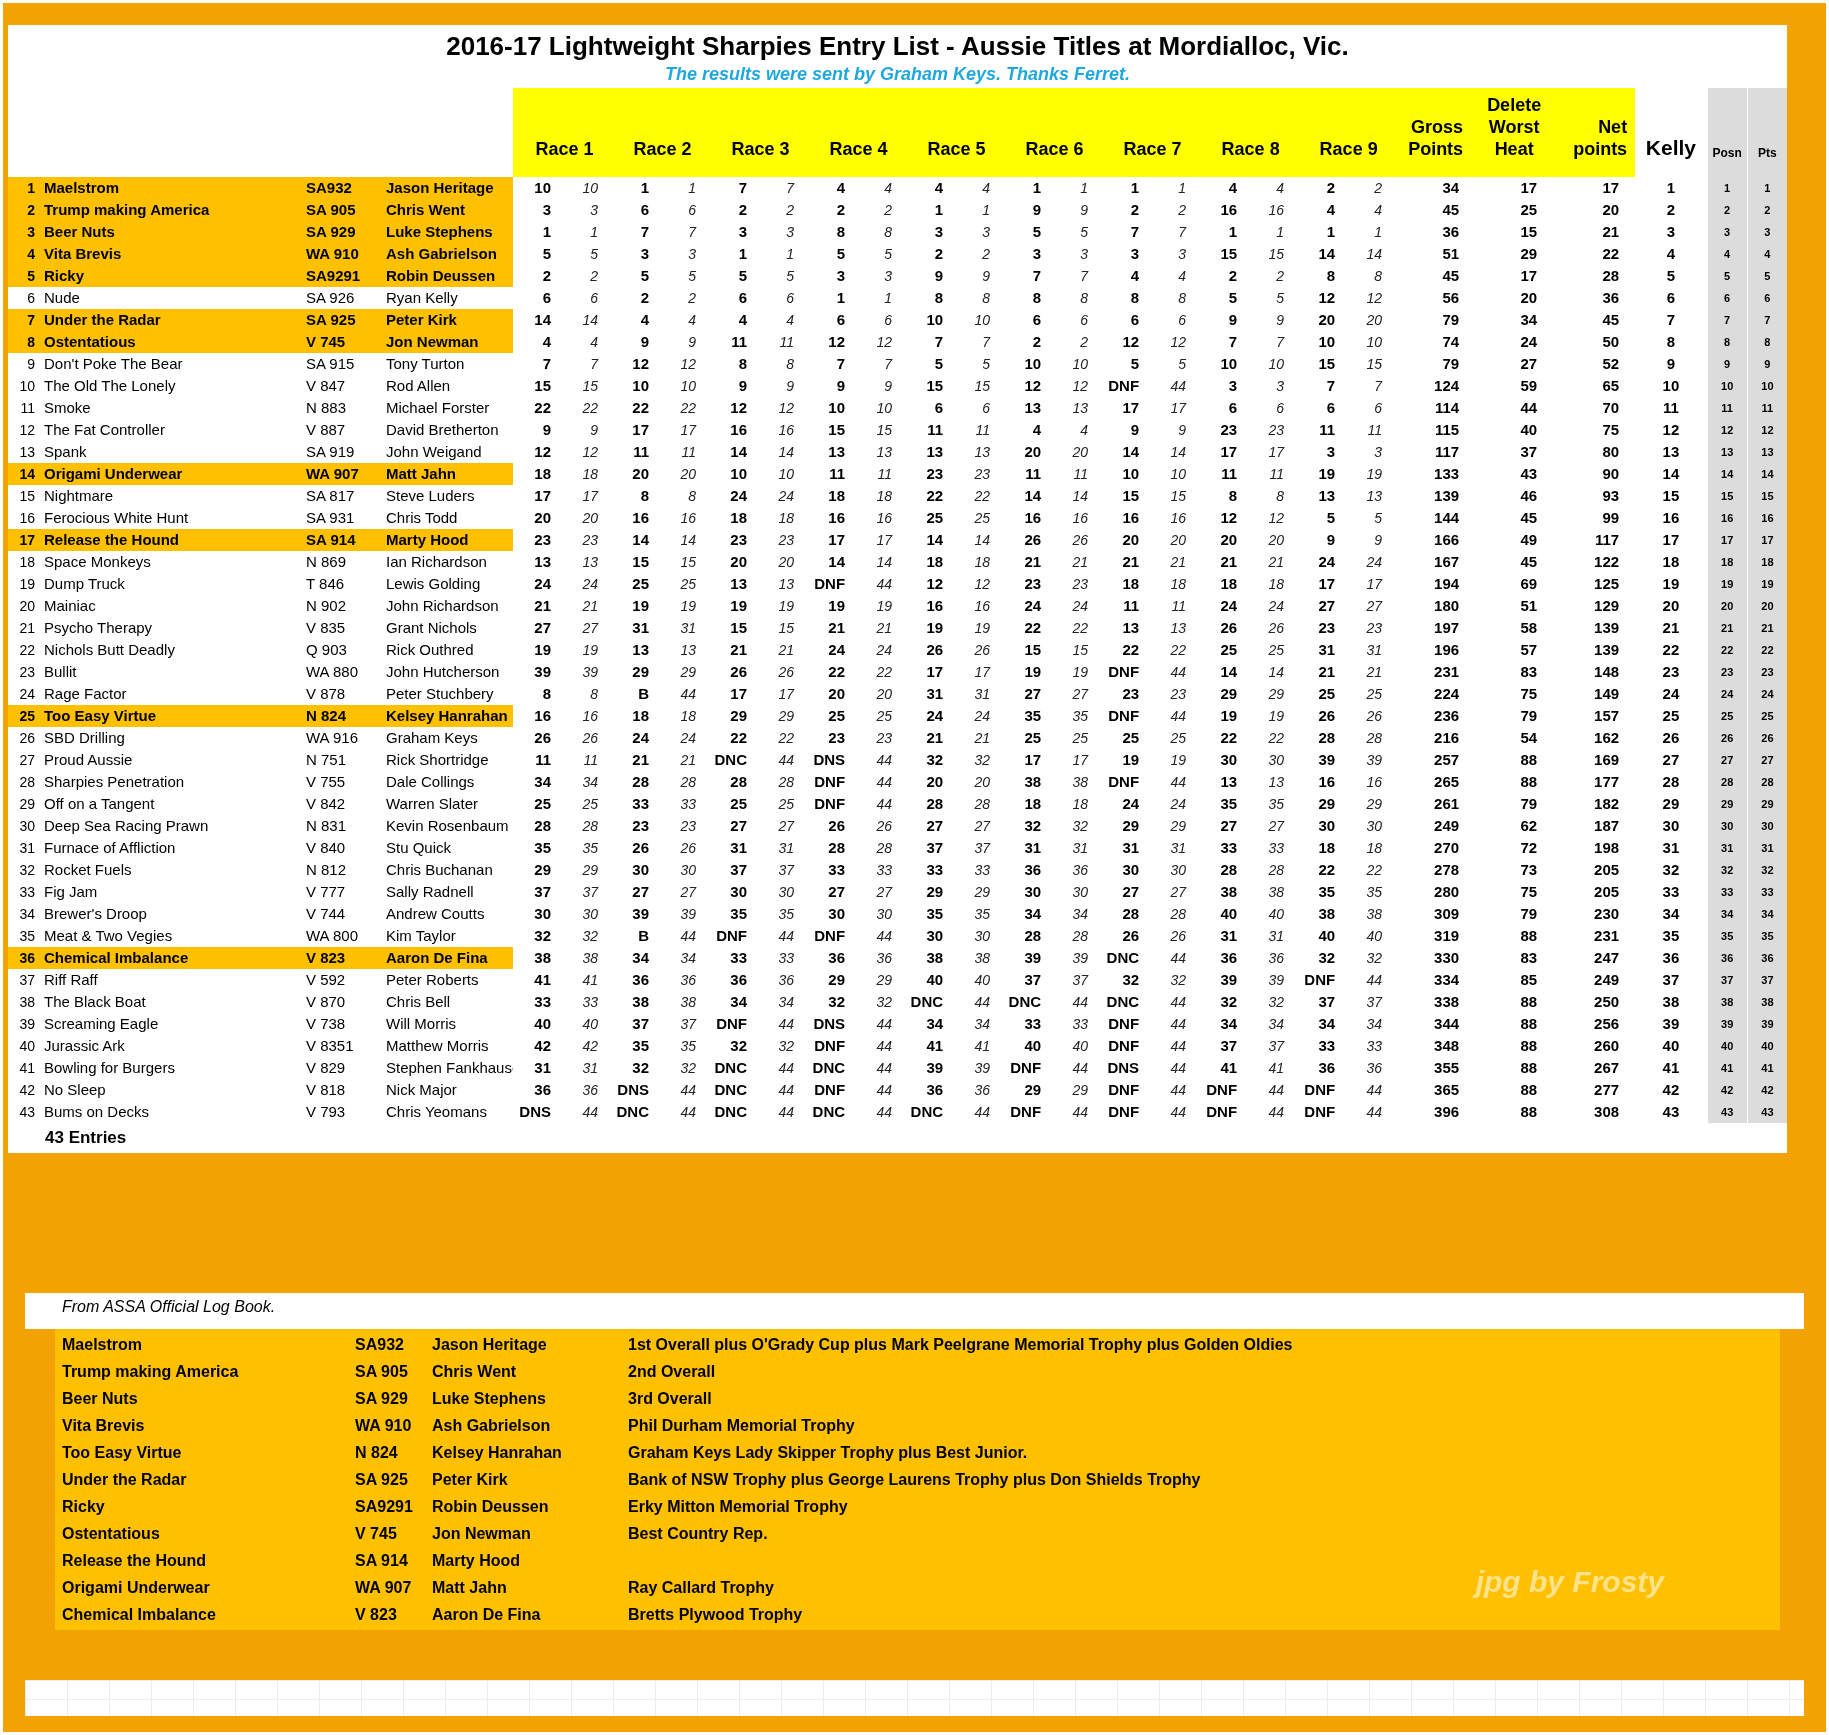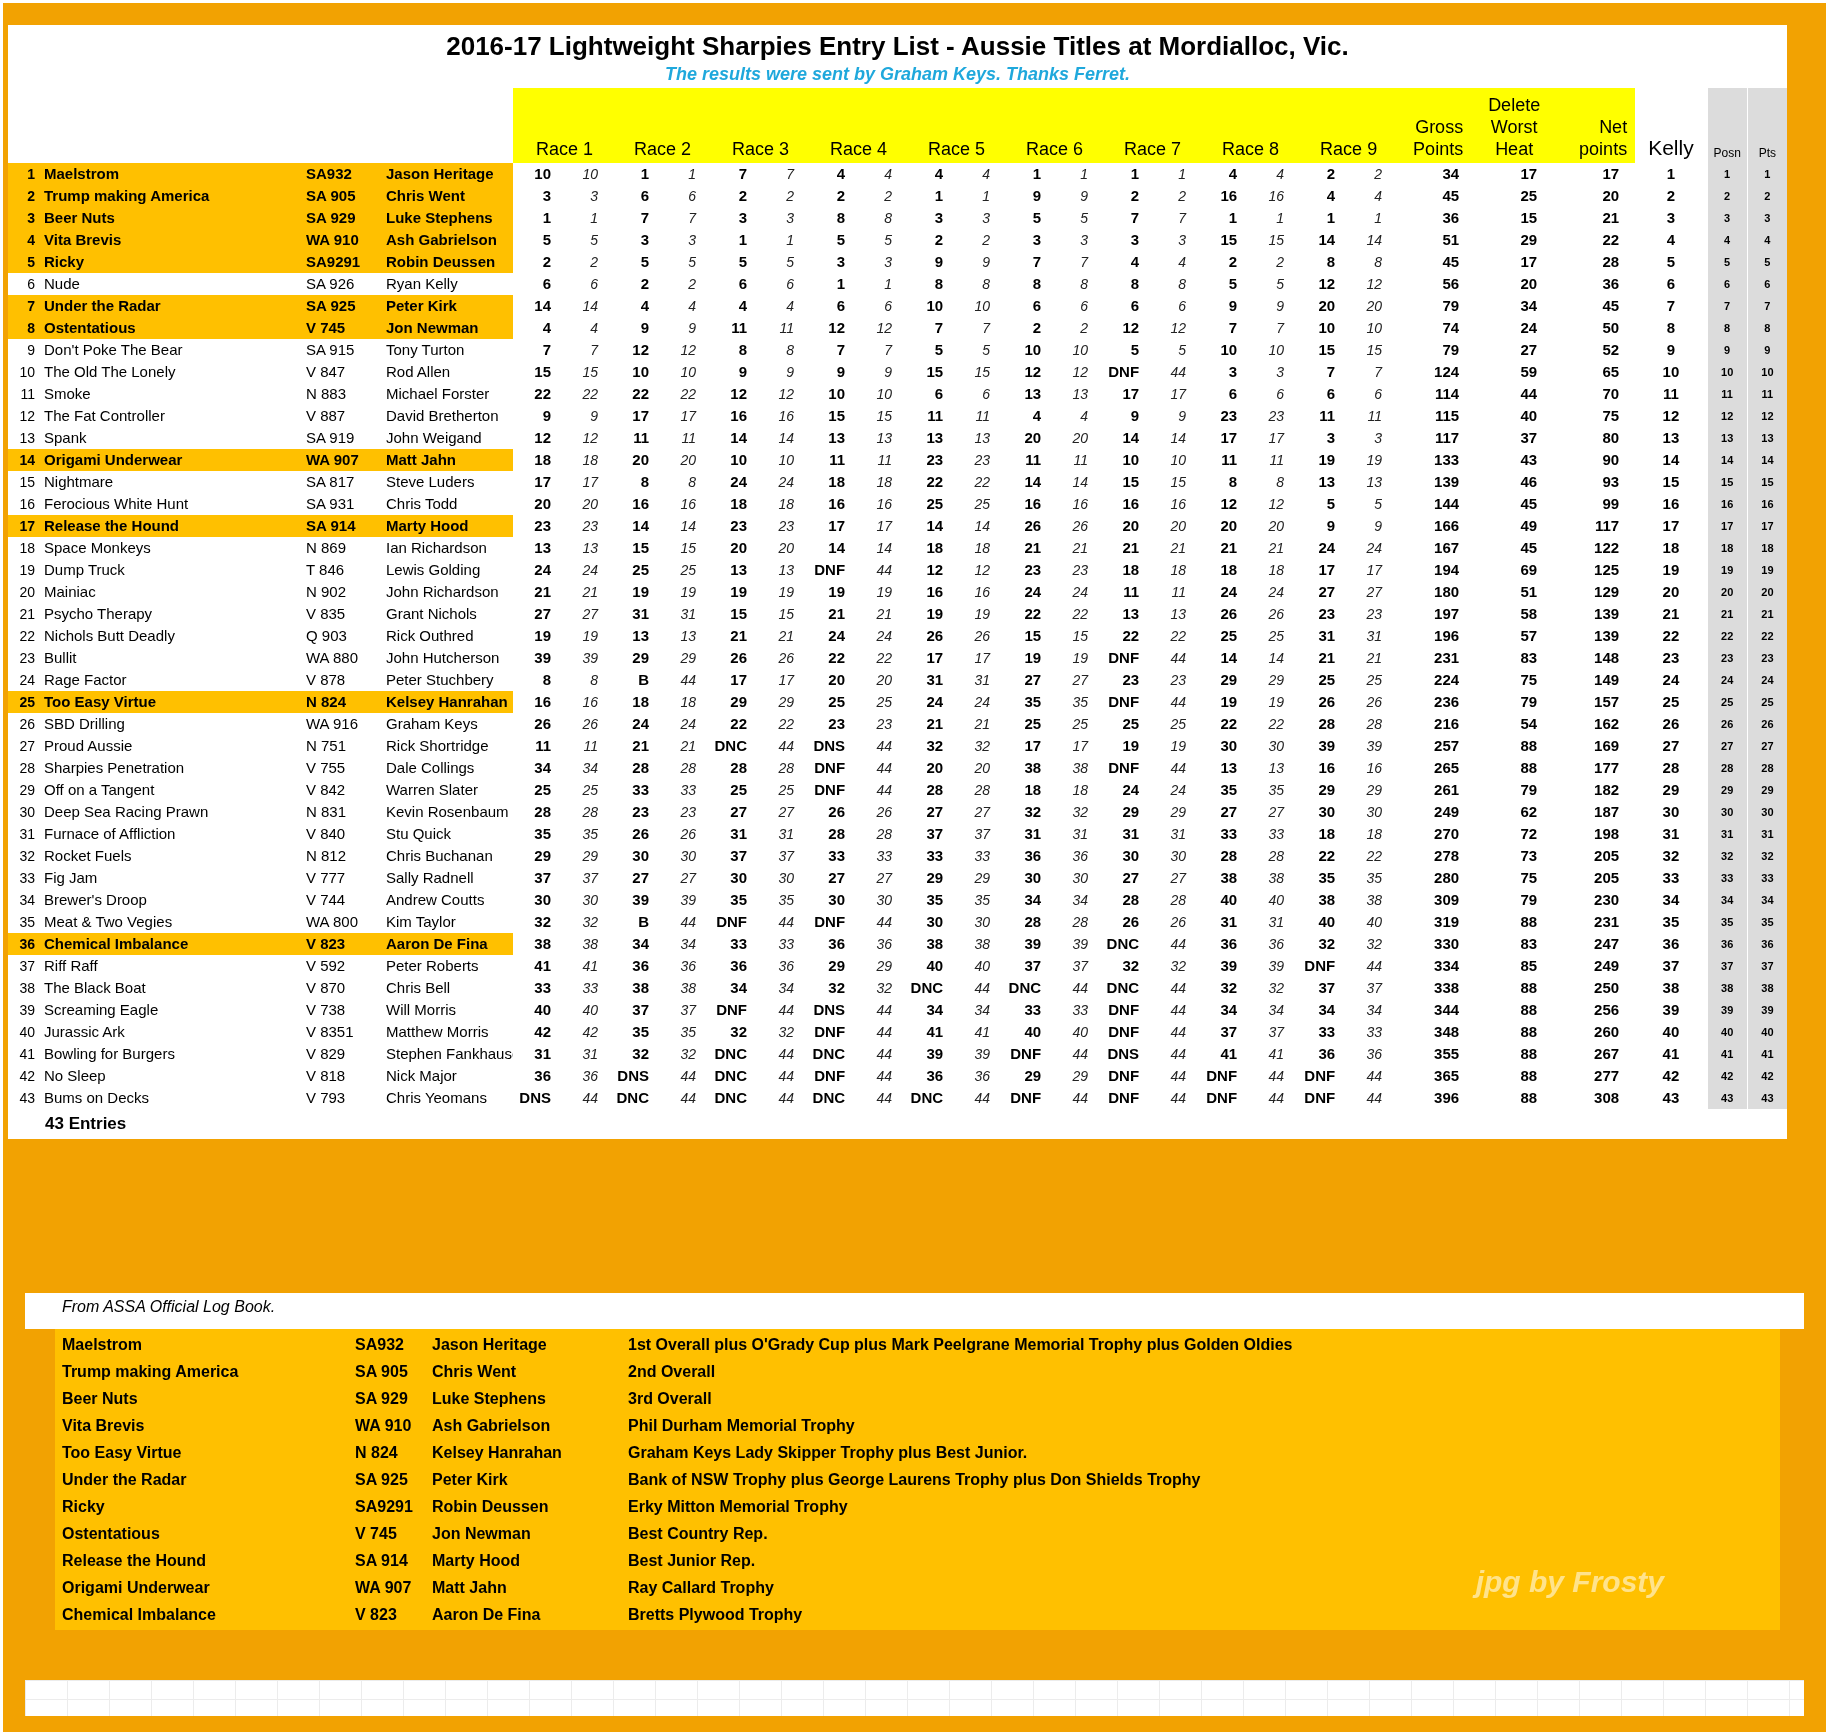--- a/index.html
+++ b/index.html
@@ -13,21 +13,21 @@
   body{
     width:1829px;height:1735px;position:relative;background:#ffffff;
     font-family:"Liberation Sans", sans-serif;color:#000;
   }
   .page{position:absolute;inset:3px;background:var(--page);}
   .sheet{position:absolute;left:5px;top:22px;width:1779px;background:#fff;}
   .title{height:38px;line-height:42px;text-align:center;font-size:26px;font-weight:bold;white-space:nowrap;overflow:hidden;}
   .subtitle{height:25px;line-height:22px;text-align:center;font-size:18px;font-weight:bold;font-style:italic;color:var(--cyan);}
   table{border-collapse:collapse;table-layout:fixed;width:1779px;}
   th,td{padding:0;overflow:hidden;white-space:nowrap;}
-  th{height:72px;vertical-align:bottom;padding-bottom:3px;font-weight:normal;}
+  th{height:72px;vertical-align:bottom;padding-bottom:17px;font-weight:bold;}
   .yellow{background:var(--band);}
   .race-h{background:var(--band);text-align:center;padding-left:5px;font-size:18px;}
   .h-gross{text-align:right;padding-right:12px;font-size:18px;line-height:22px;}
   .h-del{text-align:center;font-size:18px;line-height:22px;}
   .h-net{text-align:right;padding-right:8px;font-size:18px;line-height:22px;}
   .h-place{font-size:21px;text-align:center;}
   .h-posn,.h-pts{background:var(--gray);font-size:12px;text-align:center;border-left:1px solid #fff;}
   td{height:22px;line-height:22px;vertical-align:middle;font-size:15px;}
   .c-num{text-align:right;padding-right:5px;font-size:14px;}
   .c-name,.c-sail,.c-skip{padding-left:4px;}
@@ -1453,21 +1453,20 @@
         <div class="lb-row">
           <span>Ostentatious</span>
           <span>V 745</span>
           <span>Jon Newman</span>
           <span>Best Country Rep.</span>
         </div>
         <div class="lb-row">
           <span>Release the Hound</span>
           <span>SA 914</span>
           <span>Marty Hood</span>
-          <span>Best Junior Rep.</span>
         </div>
         <div class="lb-row">
           <span>Origami Underwear</span>
           <span>WA 907</span>
           <span>Matt Jahn</span>
           <span>Ray Callard Trophy</span>
         </div>
         <div class="lb-row">
           <span>Chemical Imbalance</span>
           <span>V 823</span>

